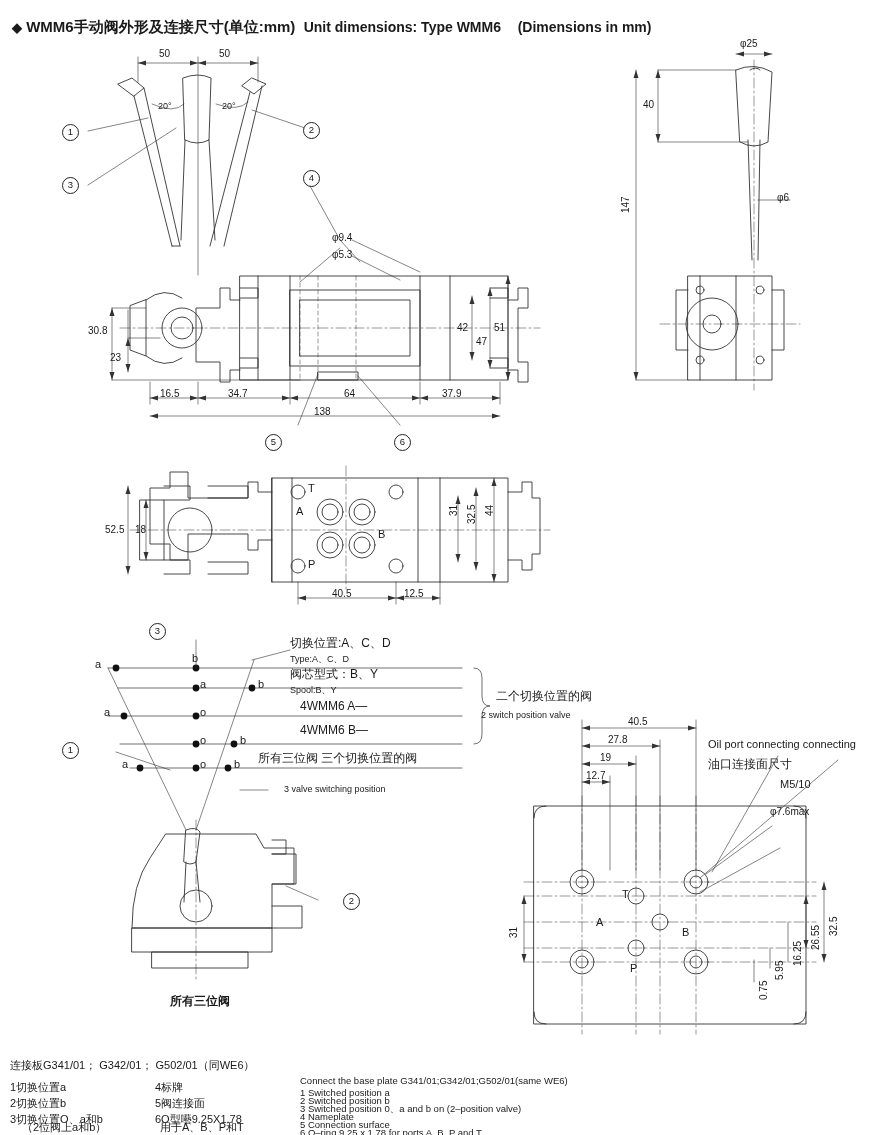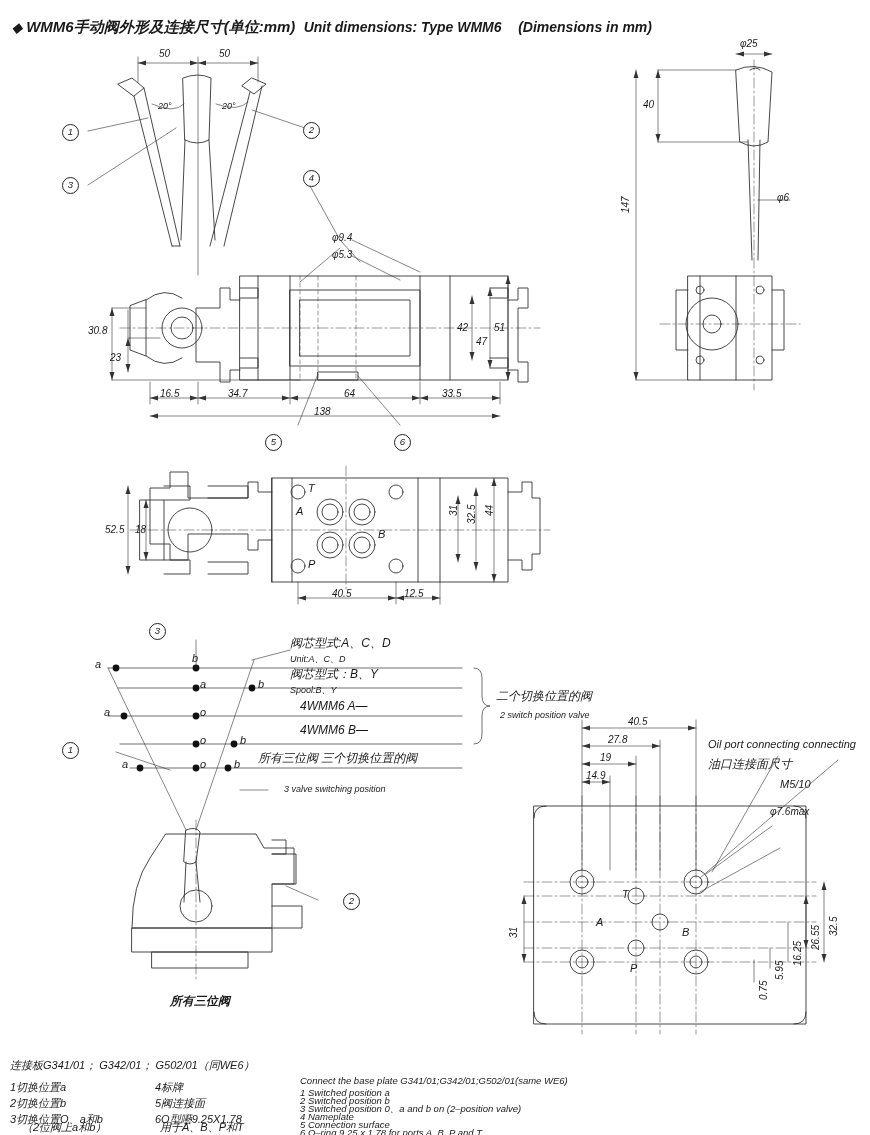--- a/index.html
+++ b/index.html
@@ -1,17 +1,17 @@
 <!DOCTYPE html>
 <html><head>
 <meta charset="utf-8">
 <style>
   html,body{margin:0;padding:0;background:#fff;}
   body{width:870px;height:1135px;position:relative;font-family:"Liberation Sans",sans-serif;color:#1a1a1a;overflow:hidden;}
-  .page{position:relative;width:754px;height:1135px;font-style:italic;}
+  .page{position:relative;width:754px;height:1135px;}
   .t{position:absolute;white-space:nowrap;font-size:11px;line-height:1.15;}
   .title{position:absolute;left:12px;top:18px;font-size:15px;font-weight:bold;white-space:nowrap;}
   .title .dia{font-size:13px;}
   .title .en{font-weight:bold;font-size:14px;}
   .dim{font-size:10px;}
   .small{font-size:9px;}
   .lbl{font-size:11px;}
   .cn{font-size:12px;}
   svg{position:absolute;left:0;top:0;}
   .circnum{position:absolute;width:15px;height:15px;border:1px solid #222;border-radius:50%;font-size:9.5px;
@@ -373,21 +373,21 @@
   <div class="t dim" style="left:332px;top:232px">φ9.4</div>
   <div class="t dim" style="left:332px;top:249px">φ5.3</div>
   <div class="t dim" style="left:88px;top:325px">30.8</div>
   <div class="t dim" style="left:110px;top:352px">23</div>
   <div class="t dim" style="left:457px;top:322px">42</div>
   <div class="t dim" style="left:476px;top:336px">47</div>
   <div class="t dim" style="left:494px;top:322px">51</div>
   <div class="t dim" style="left:160px;top:388px">16.5</div>
   <div class="t dim" style="left:228px;top:388px">34.7</div>
   <div class="t dim" style="left:344px;top:388px">64</div>
-  <div class="t dim" style="left:442px;top:388px">33.5</div>
+  <div class="t dim" style="left:442px;top:388px">37.9</div>
   <div class="t dim" style="left:314px;top:406px">138</div>
 
   <div class="circnum" style="left:62px;top:124px">1</div>
   <div class="circnum" style="left:303px;top:122px">2</div>
   <div class="circnum" style="left:62px;top:177px">3</div>
   <div class="circnum" style="left:303px;top:170px">4</div>
   <div class="circnum" style="left:265px;top:434px">5</div>
   <div class="circnum" style="left:394px;top:434px">6</div>
 
   <div class="t dim" style="left:740px;top:38px">φ25</div>
@@ -416,36 +416,36 @@
   <div class="t lbl" style="left:200px;top:678px">a</div>
   <div class="t lbl" style="left:258px;top:678px">b</div>
   <div class="t lbl" style="left:104px;top:706px">a</div>
   <div class="t lbl" style="left:200px;top:706px">o</div>
   <div class="t lbl" style="left:240px;top:734px">b</div>
   <div class="t lbl" style="left:200px;top:734px">o</div>
   <div class="t lbl" style="left:122px;top:758px">a</div>
   <div class="t lbl" style="left:200px;top:758px">o</div>
   <div class="t lbl" style="left:234px;top:758px">b</div>
 
-  <div class="t cn" style="left:290px;top:637px">阀芯型式:A、C、D</div>
-  <div class="t small" style="left:290px;top:654px">Unit:A、C、D</div>
+  <div class="t cn" style="left:290px;top:637px">切换位置:A、C、D</div>
+  <div class="t small" style="left:290px;top:654px">Type:A、C、D</div>
   <div class="t cn" style="left:290px;top:668px">阀芯型式：B、Y</div>
   <div class="t small" style="left:290px;top:685px">Spool:B、Y</div>
   <div class="t cn" style="left:300px;top:700px">4WMM6  A—</div>
   <div class="t cn" style="left:300px;top:724px">4WMM6  B—</div>
   <div class="t cn" style="left:258px;top:752px">所有三位阀  三个切换位置的阀</div>
   <div class="t small" style="left:284px;top:784px">3 valve switching position</div>
   <div class="t cn" style="left:496px;top:690px">二个切换位置的阀</div>
-  <div class="t small" style="left:500px;top:710px">2 switch position valve</div>
+  <div class="t small" style="left:481px;top:710px">2 switch position valve</div>
   <div class="t cn" style="left:170px;top:995px;font-weight:bold">所有三位阀</div>
 
   <div class="t dim" style="left:628px;top:716px">40.5</div>
   <div class="t dim" style="left:608px;top:734px">27.8</div>
   <div class="t dim" style="left:600px;top:752px">19</div>
-  <div class="t dim" style="left:586px;top:770px">14.9</div>
+  <div class="t dim" style="left:586px;top:770px">12.7</div>
   <div class="t dim" style="left:508px;top:938px;transform:rotate(-90deg);transform-origin:left top;">31</div>
   <div class="t dim" style="left:828px;top:936px;transform:rotate(-90deg);transform-origin:left top;">32.5</div>
   <div class="t dim" style="left:810px;top:950px;transform:rotate(-90deg);transform-origin:left top;">26.55</div>
   <div class="t dim" style="left:792px;top:966px;transform:rotate(-90deg);transform-origin:left top;">16.25</div>
   <div class="t dim" style="left:774px;top:980px;transform:rotate(-90deg);transform-origin:left top;">5.95</div>
   <div class="t dim" style="left:758px;top:1000px;transform:rotate(-90deg);transform-origin:left top;">0.75</div>
   <div class="t lbl" style="left:780px;top:778px">M5/10</div>
   <div class="t dim" style="left:770px;top:806px">φ7.6max</div>
   <div class="t lbl" style="left:708px;top:738px">Oil port connecting connecting</div>
   <div class="t cn" style="left:708px;top:758px">油口连接面尺寸</div>

